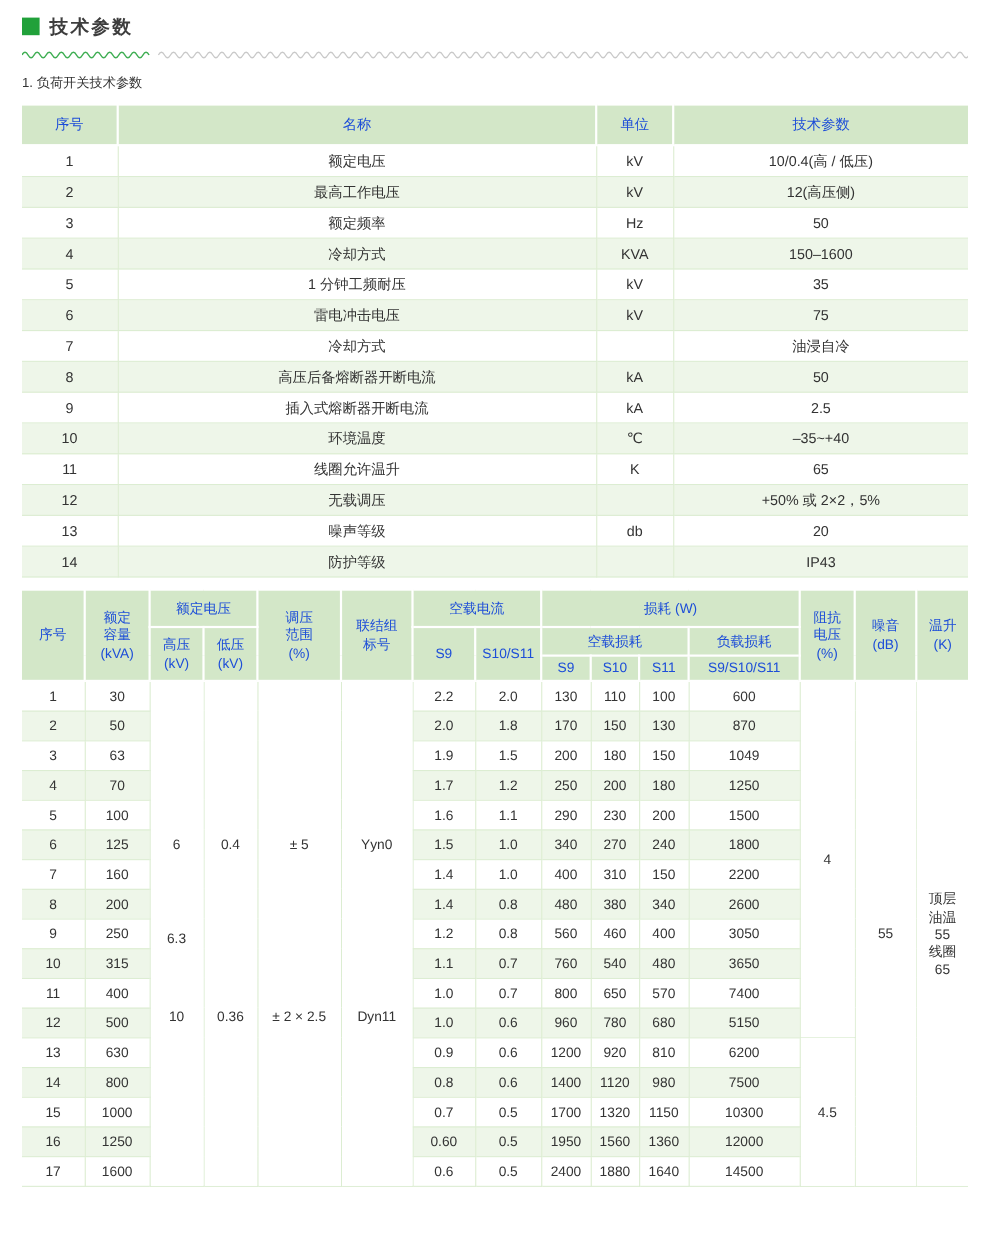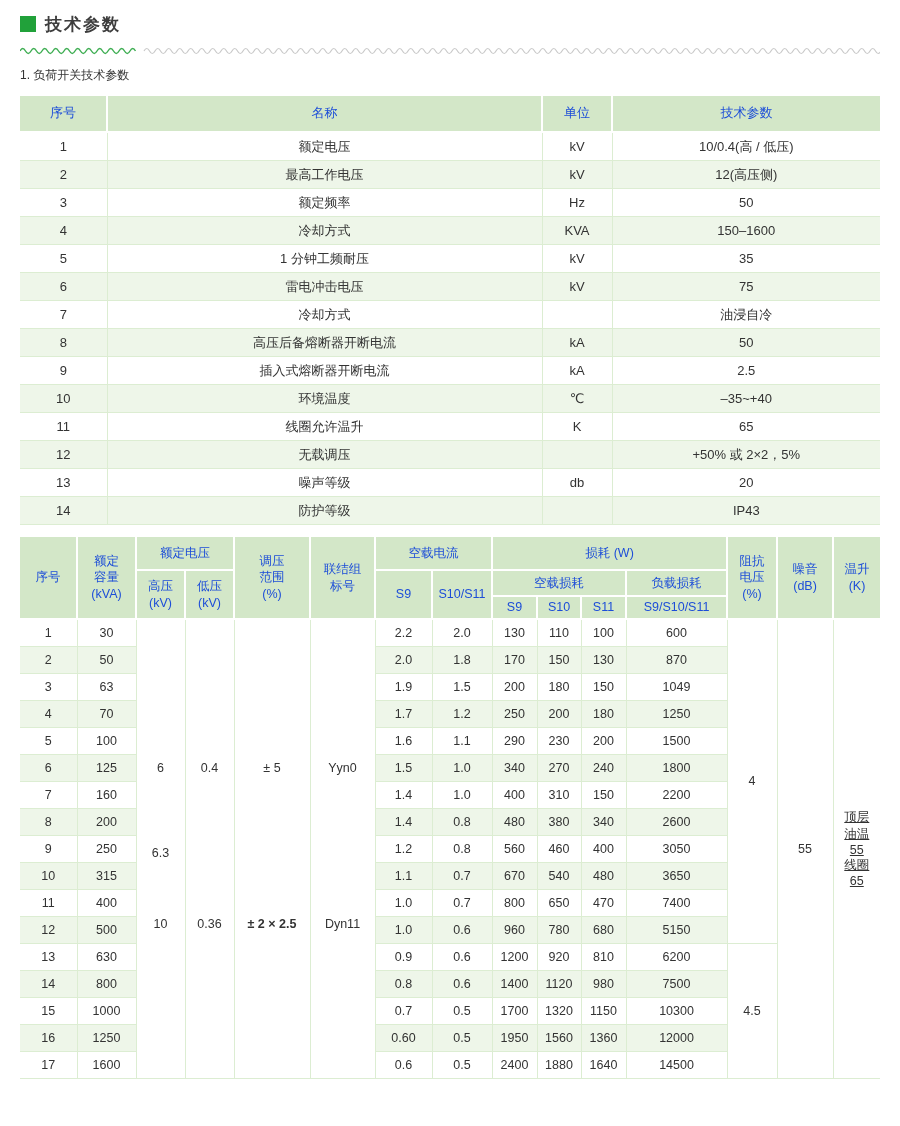--- a/index.html
+++ b/index.html
@@ -217,35 +217,35 @@
             <span class="abs" style="top: 32.3%;">6</span>
             <span class="abs" style="top: 51%;">6.3</span>
             <span class="abs" style="top: 66.5%;">10</span>
           </td>
           <td class="m" rowspan="17">
             <span class="abs" style="top: 32.3%;">0.4</span>
             <span class="abs" style="top: 66.5%;">0.36</span>
           </td>
           <td class="m" rowspan="17">
             <span class="abs" style="top: 32.3%;">± 5</span>
-            <span class="abs" style="top: 66.5%; font-weight: bold;">± 2 × 2.5</span>
+            <span class="abs" style="top: 66.5%;">± 2 × 2.5</span>
           </td>
           <td class="m" rowspan="17">
             <span class="abs" style="top: 32.3%;">Yyn0</span>
             <span class="abs" style="top: 66.5%;">Dyn11</span>
           </td>
           <td class="c">2.2</td>
           <td class="c">2.0</td>
           <td class="c">130</td>
           <td class="c">110</td>
           <td class="c">100</td>
           <td class="c">600</td>
           <td class="m" rowspan="12">4</td>
           <td class="m" rowspan="17">55</td>
-          <td class="m" rowspan="17" style="white-space: pre-line; text-decoration: underline;">顶层
+          <td class="m" rowspan="17" style="white-space: pre-line;">顶层
 油温
 55
 线圈
 65</td>
         </tr>
         <tr>
           <td class="c">2</td>
           <td class="c">50</td>
           <td class="c">2.0</td>
           <td class="c">1.8</td>
@@ -322,33 +322,33 @@
           <td class="c">560</td>
           <td class="c">460</td>
           <td class="c">400</td>
           <td class="c">3050</td>
         </tr>
         <tr>
           <td class="c">10</td>
           <td class="c">315</td>
           <td class="c">1.1</td>
           <td class="c">0.7</td>
-          <td class="c">670</td>
+          <td class="c">760</td>
           <td class="c">540</td>
           <td class="c">480</td>
           <td class="c">3650</td>
         </tr>
         <tr>
           <td class="c">11</td>
           <td class="c">400</td>
           <td class="c">1.0</td>
           <td class="c">0.7</td>
           <td class="c">800</td>
           <td class="c">650</td>
-          <td class="c">470</td>
+          <td class="c">570</td>
           <td class="c">7400</td>
         </tr>
         <tr>
           <td class="c">12</td>
           <td class="c">500</td>
           <td class="c">1.0</td>
           <td class="c">0.6</td>
           <td class="c">960</td>
           <td class="c">780</td>
           <td class="c">680</td>

